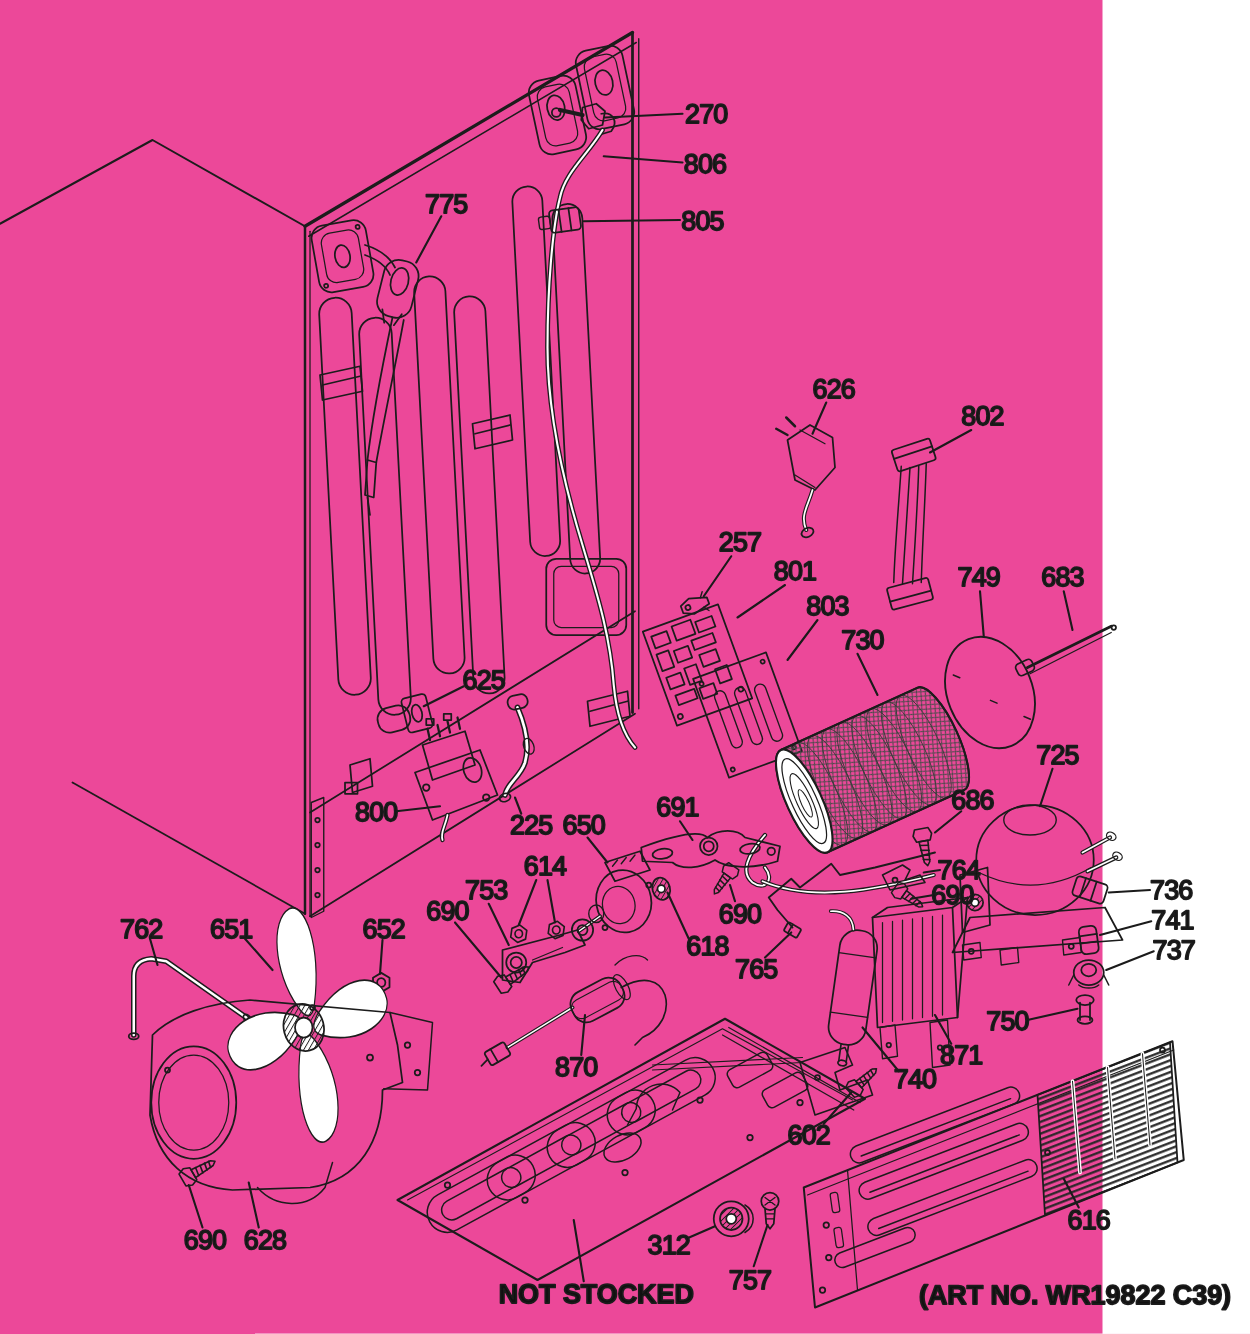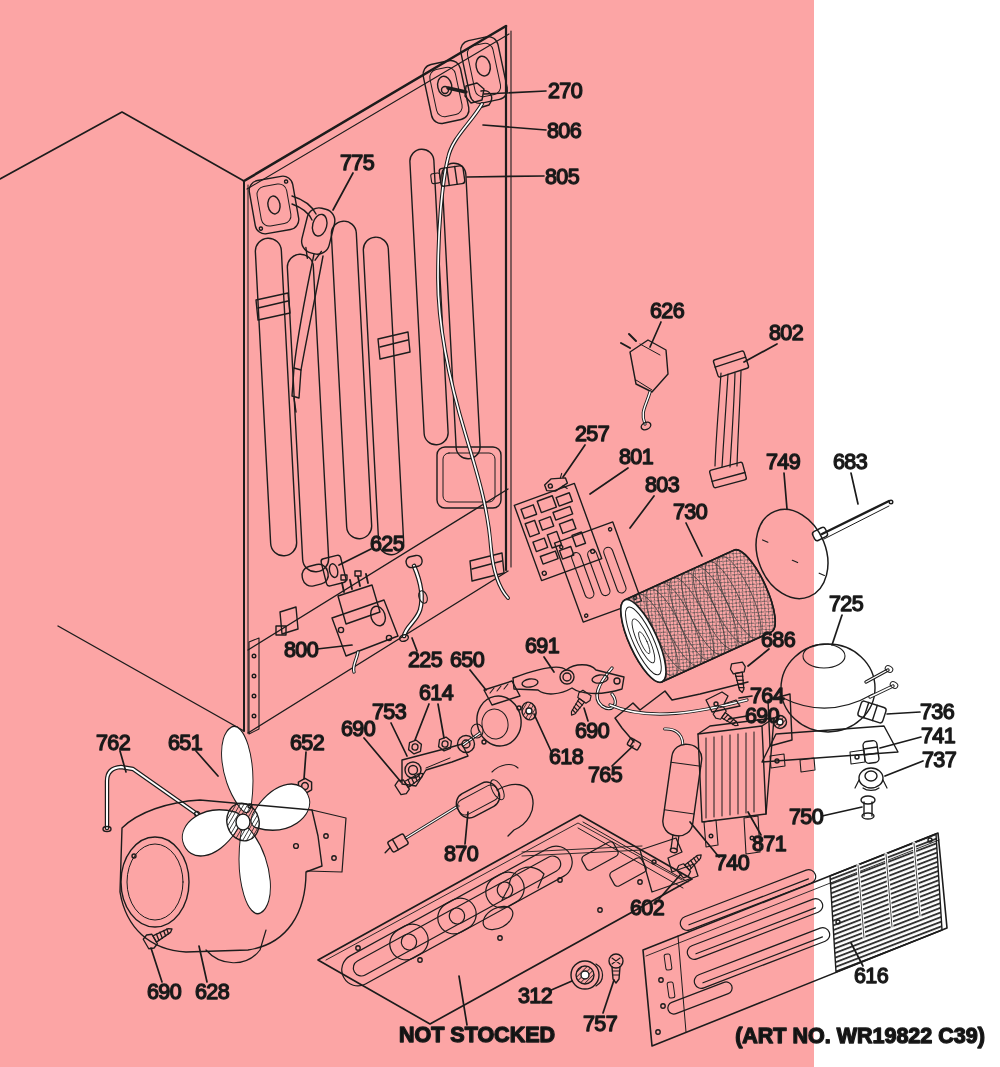--- a/index.html
+++ b/index.html
@@ -1,17 +1,17 @@
 <!DOCTYPE html>
 <html><head>
 <meta charset="utf-8">
 <style>
   html,body{margin:0;padding:0;background:#ffffff;}
   body{width:1000px;height:1067px;overflow:hidden;font-family:"Liberation Sans",sans-serif;}
-  #stage{width:814px;height:1067px;position:relative;background:#fca5a5;}
+  #stage{width:882px;height:1067px;position:relative;background:#ec4899;}
   svg{display:block;}
   .callout-text{font-family:"Liberation Sans",sans-serif;font-size:21.5px;fill:#111;
     text-anchor:middle;dominant-baseline:central;letter-spacing:-0.6px;}
   .callout-text.bold{font-weight:bold;letter-spacing:0;}
   .leader{stroke:#1b1b1b;stroke-width:1.7;fill:none;}
 </style>
 </head>
 <body>
 
 <div id="stage">

